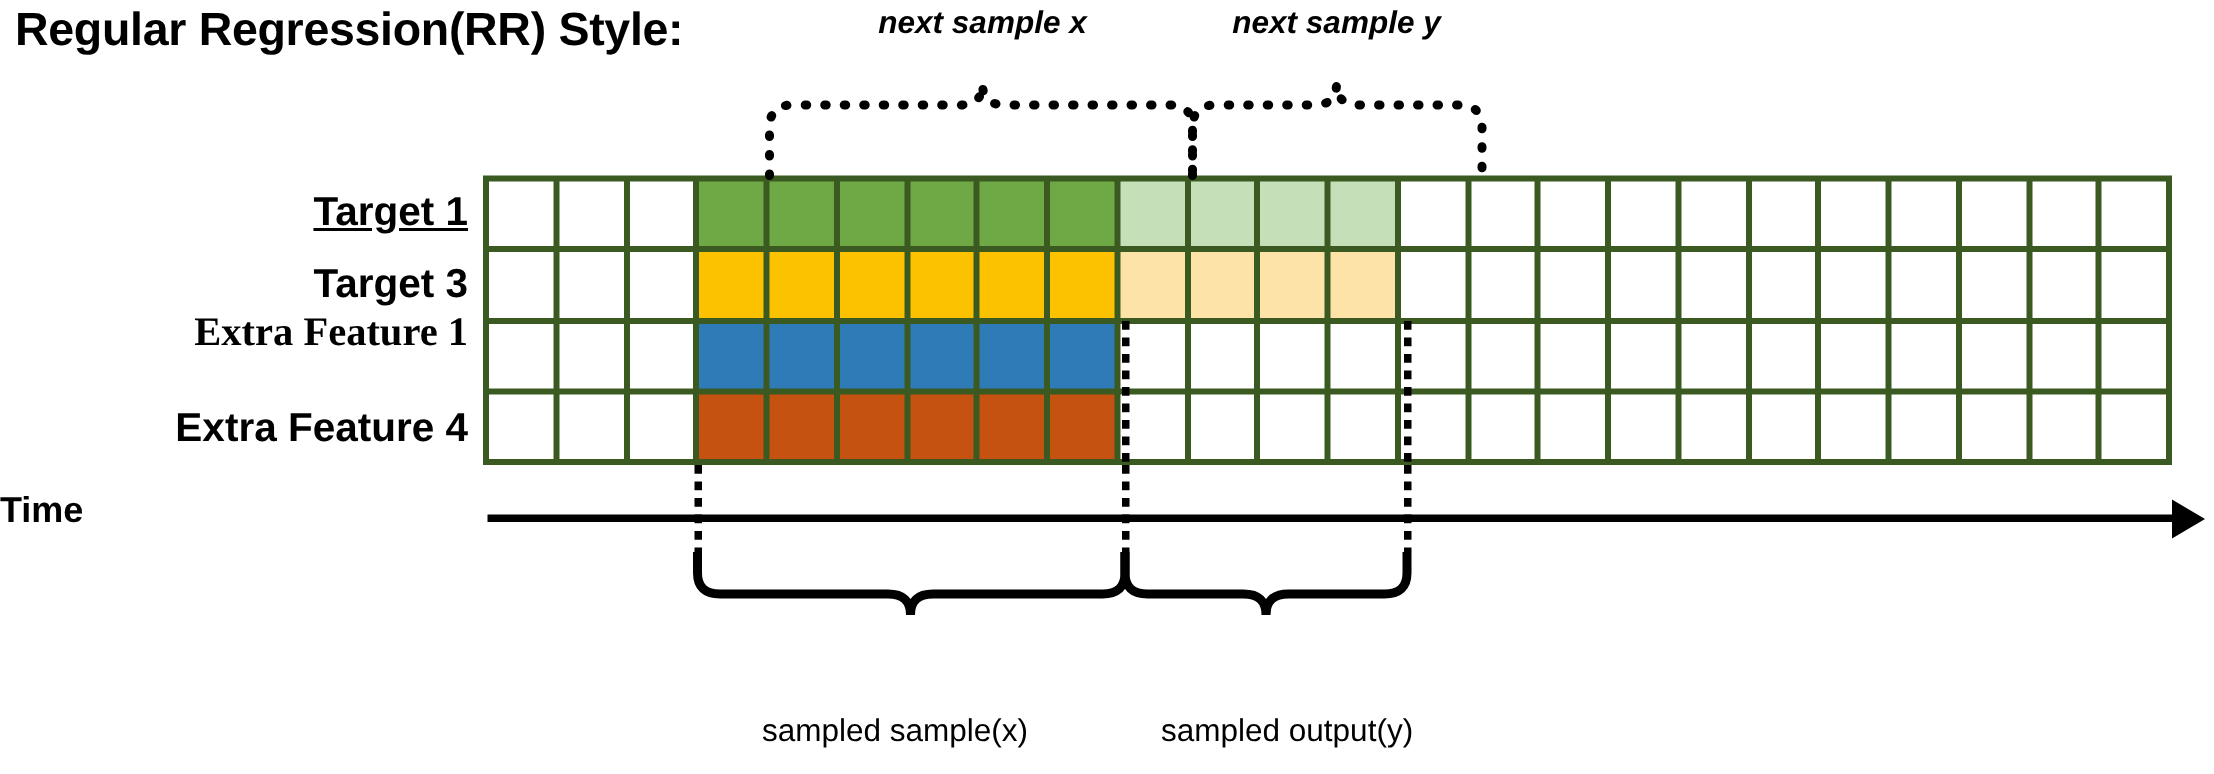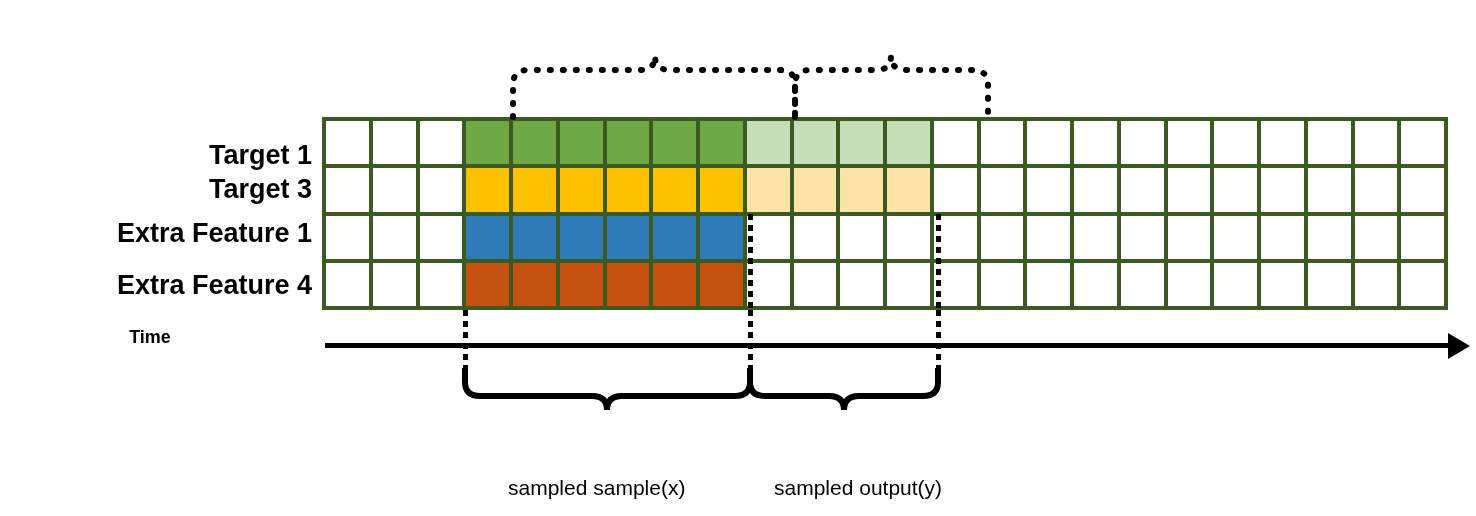--- a/index.html
+++ b/index.html
@@ -10,22 +10,22 @@
 
   
   .title{position:absolute;left:10px;top:2px;font-size:31px;font-weight:700;
          letter-spacing:-0.2px;white-space:nowrap;}
 
   
   .row-label{position:absolute;right:0;width:300px;text-align:right;
              font-size:27px;font-weight:700;white-space:nowrap;}
   .labels{position:absolute;left:0;top:0;width:312px;}
 
-  .time-label{position:absolute;left:0;width:300px;text-align:center;
-              font-size:18px;font-weight:700;top:327px;}
+  .time-label{position:absolute;left:0;width:300px;text-align:left;
+              font-size:24px;font-weight:700;top:327px;}
 
   
   #grid{position:absolute;left:322px;top:117px;width:1126px;height:193px;
         background:#3A5A21;display:grid;
         grid-template-columns:repeat(24,1fr);
         grid-template-rows:repeat(4,1fr);
         gap:4px;padding:4px;box-sizing:border-box;}
   .cell{background:#ffffff;}
 
   
@@ -50,25 +50,26 @@
 
   
   .caption{position:absolute;font-size:21px;line-height:26px;white-space:pre;}
   .cap-line{display:block;}
 </style>
 </head>
 <body>
 
 <div id="stage">
 
+  <div class="title">Regular Regression(RR) Style:</div>
 
   <div class="labels">
-    <div class="row-label" style="top:140px;">Target 1</div>
+    <div class="row-label" style="top:126px;text-decoration:underline;">Target 1</div>
     <div class="row-label" style="top:174px;">Target 3</div>
-    <div class="row-label" style="top:218px;">Extra Feature 1</div>
+    <div class="row-label" style="top:206px;font-family:Liberation Serif, serif;">Extra Feature 1</div>
     <div class="row-label" style="top:270px;">Extra Feature 4</div>
   </div>
 
   <div class="time-label">Time</div>
 
   <div id="grid">
       <div class="cell" style="background: rgb(255, 255, 255);"></div>
       <div class="cell" style="background: rgb(255, 255, 255);"></div>
       <div class="cell" style="background: rgb(255, 255, 255);"></div>
       <div class="cell" style="background: rgb(111, 169, 69);"></div>
@@ -188,20 +189,22 @@
 
     <g fill="none" stroke="#000" stroke-width="6" stroke-linecap="butt">
       <path d="M465,368 L465,382 Q465,396 480,396 L592,396 Q607,396 607,410 Q607,396 622,396 L735,396 Q750,396 750,382 L750,368"></path>
     </g>
 
     <g fill="none" stroke="#000" stroke-width="6" stroke-linecap="butt">
       <path d="M750,368 L750,382 Q750,396 765,396 L829,396 Q844,396 844,410 Q844,396 859,396 L923,396 Q938,396 938,382 L938,368"></path>
     </g>
   </svg>
 
+  <div class="anno" style="left:555px;top:4px;width:200px;">next sample x</div>
+  <div class="anno" style="left:791px;top:4px;width:200px;">next sample y</div>
 
   <div class="caption" style="left:508px;top:423px;">
     <span class="cap-line">sampled sample(x)</span>
     
     
   </div>
   <div class="caption" style="left:774px;top:423px;">
     <span class="cap-line">sampled output(y)</span>
     
     

